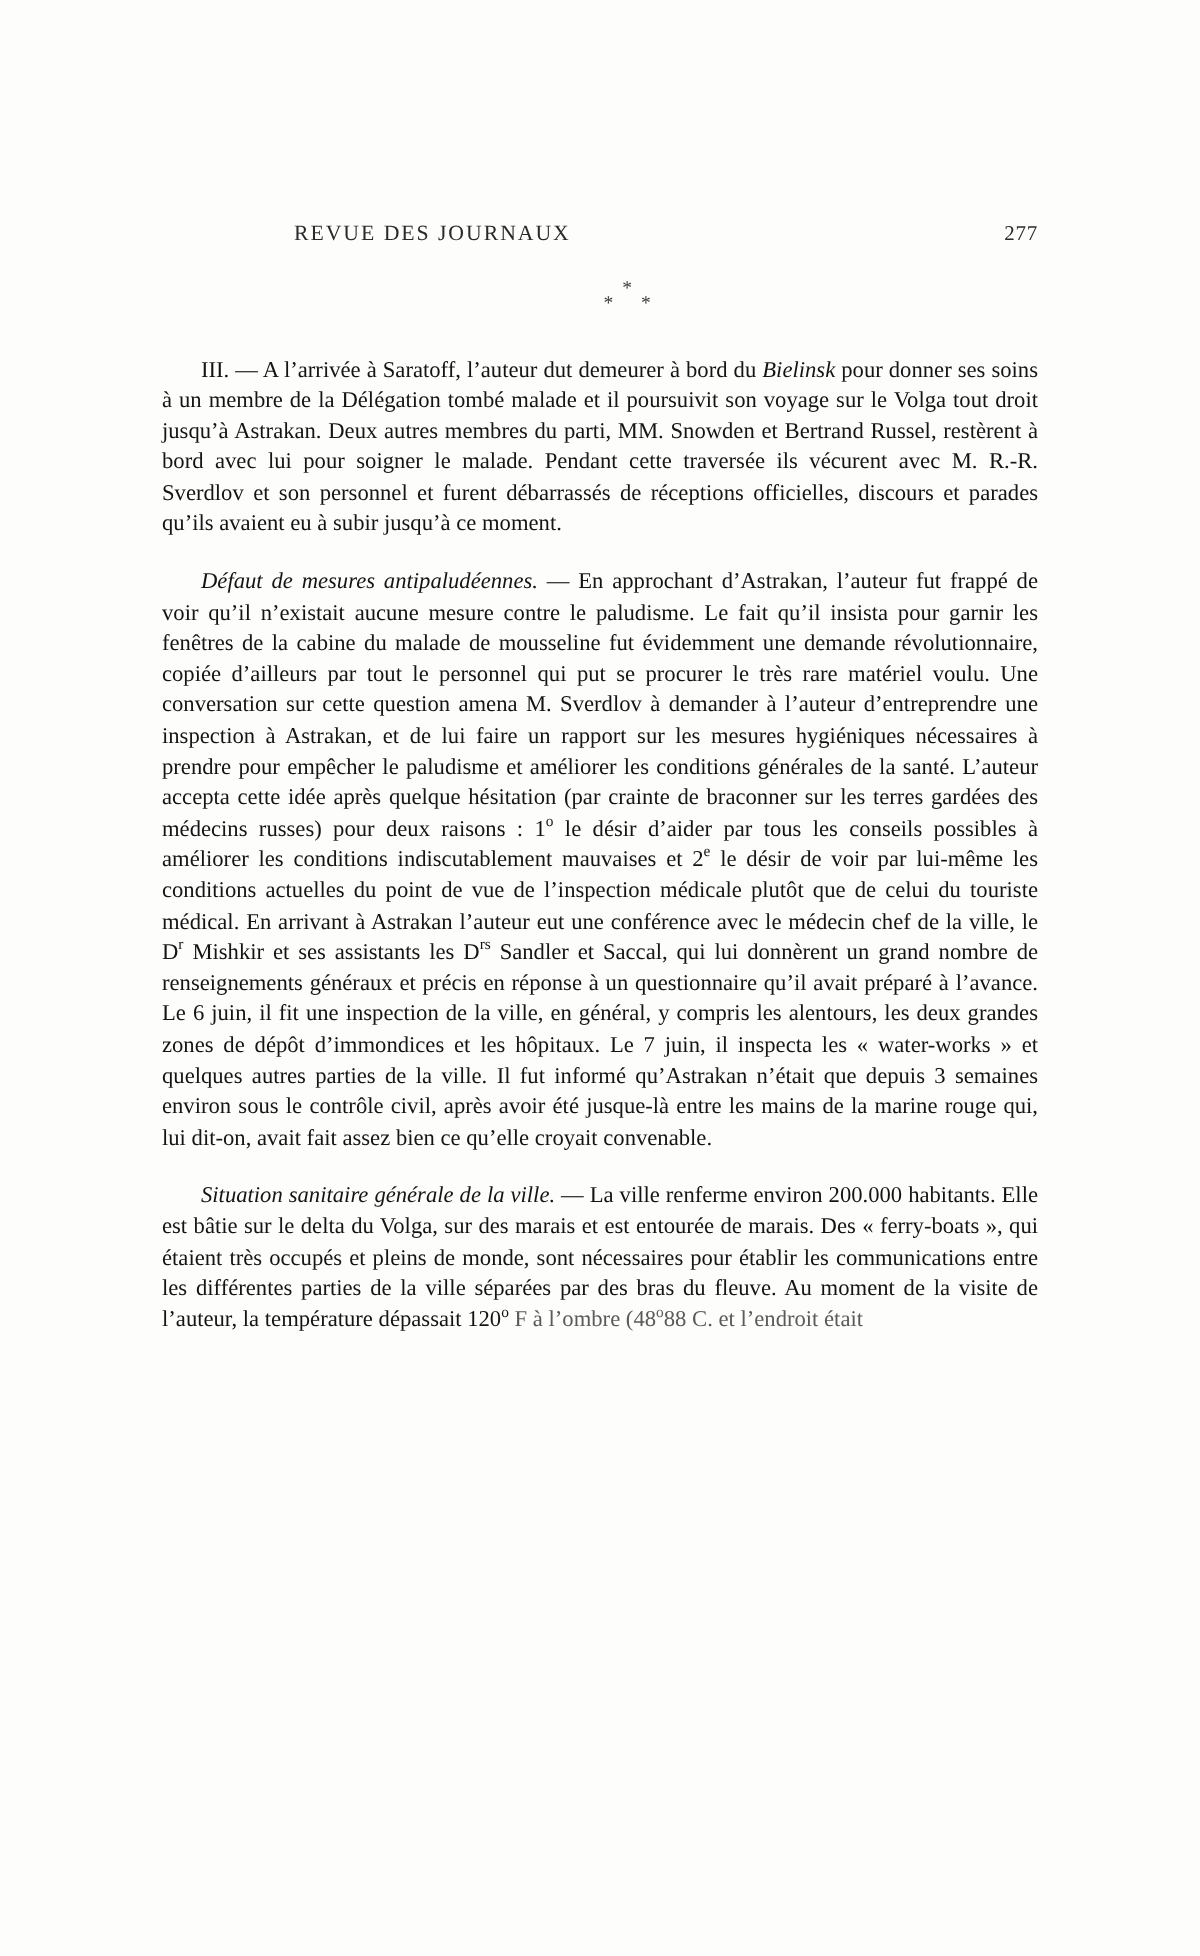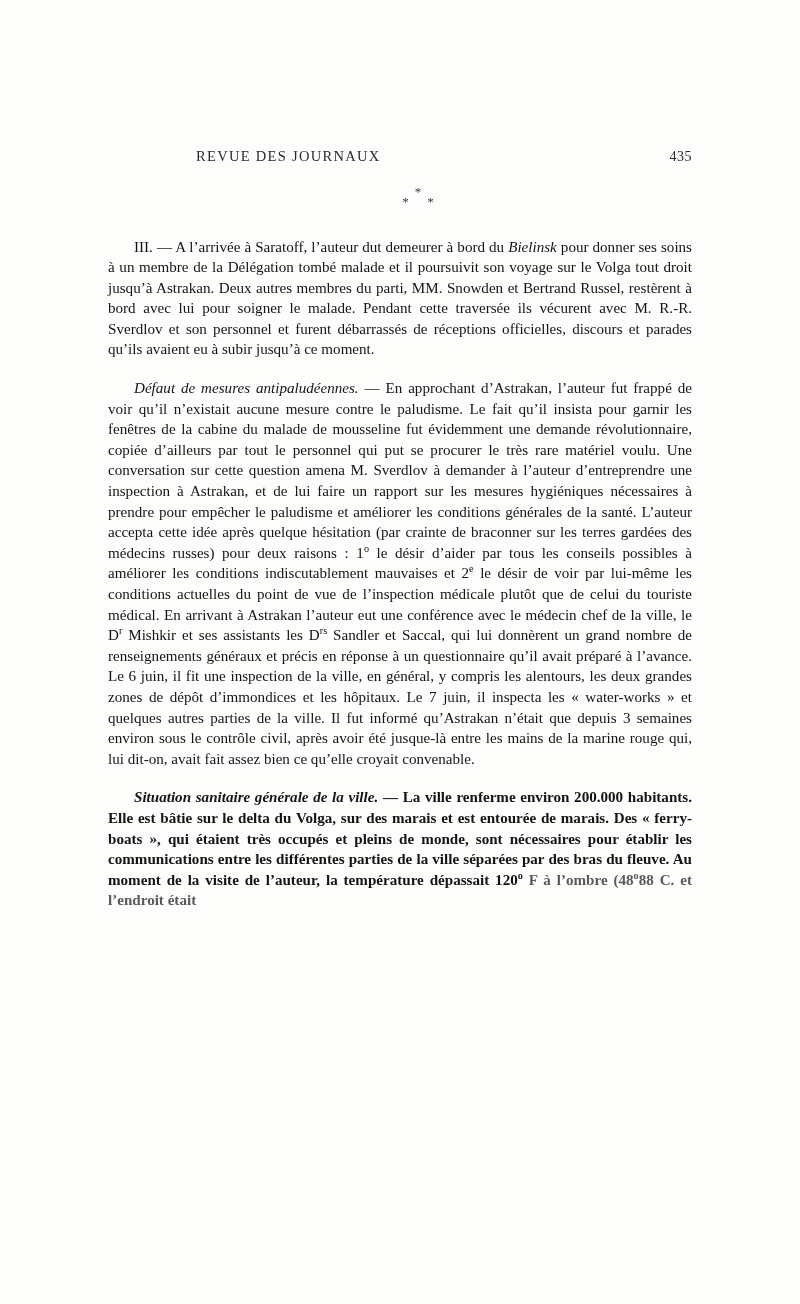--- a/index.html
+++ b/index.html
@@ -64,38 +64,38 @@
     line-height: 1.365;
     text-align: justify;
     color: #141414;
     font-family: "Liberation Serif", serif;
     -webkit-font-smoothing: none;
   }
   .para {
     margin: 0 0 18px 0;
     text-indent: 26px;
   }
-  .para.last { margin-bottom: 0; font-weight: bold; }
+  .para.last { margin-bottom: 0; }
   .it { font-style: italic; margin-top: 43px; }
   sup.ord {
     font-size: 0.68em;
     vertical-align: super;
     line-height: 0;
   }
   .faded { color: #5a5a5a; }
 </style>
 </head>
 <body>
 
 <div class="page">
   <div class="content">
 
     <div class="running-head">
       <span class="title">REVUE DES JOURNAUX</span>
-      <span class="folio">435</span>
+      <span class="folio">277</span>
     </div>
 
     <div class="ornament">
       <div class="star-row">*</div>
       <div class="star-row">*&nbsp;&nbsp;*</div>
     </div>
 
     <div class="body-block">
 
       <p class="para">

